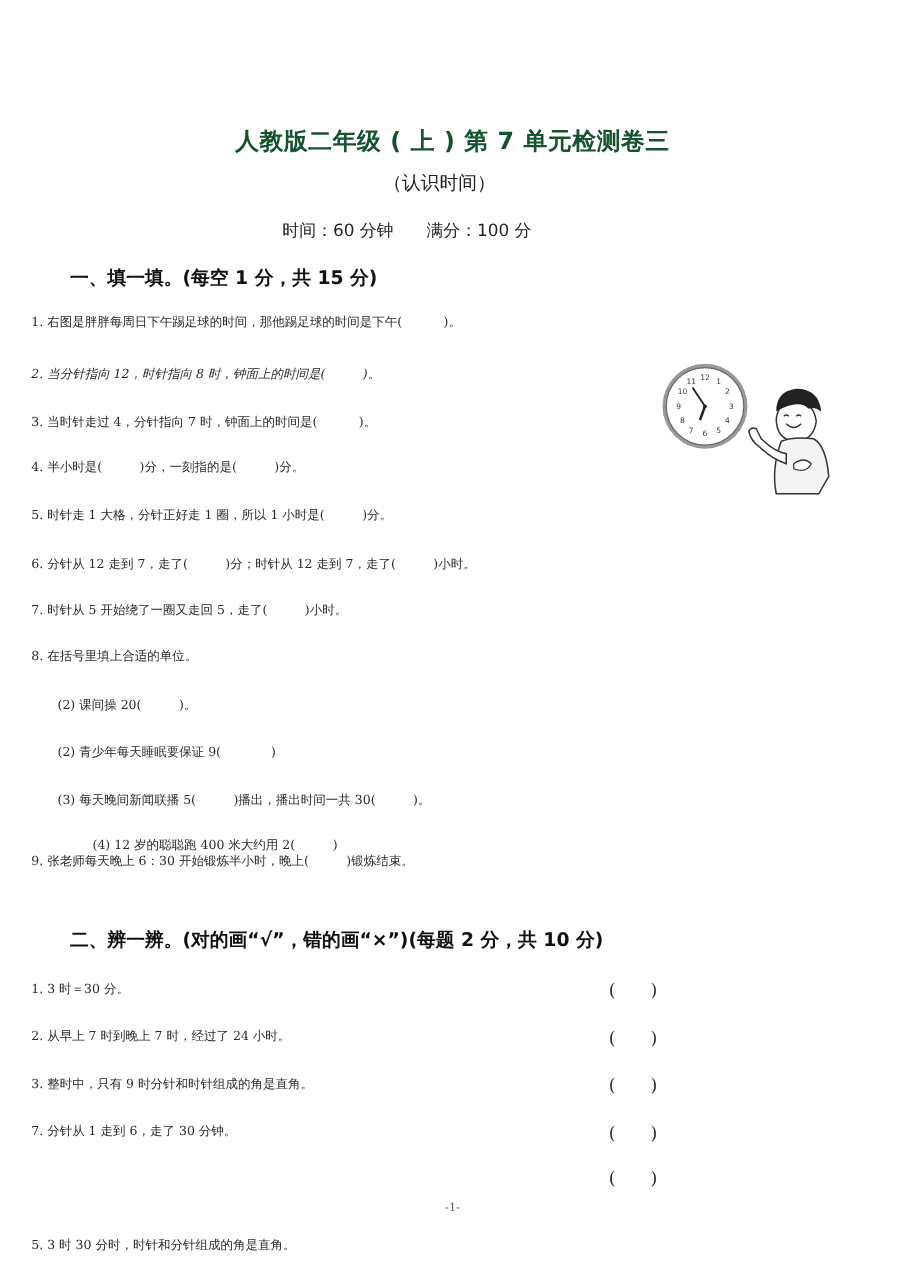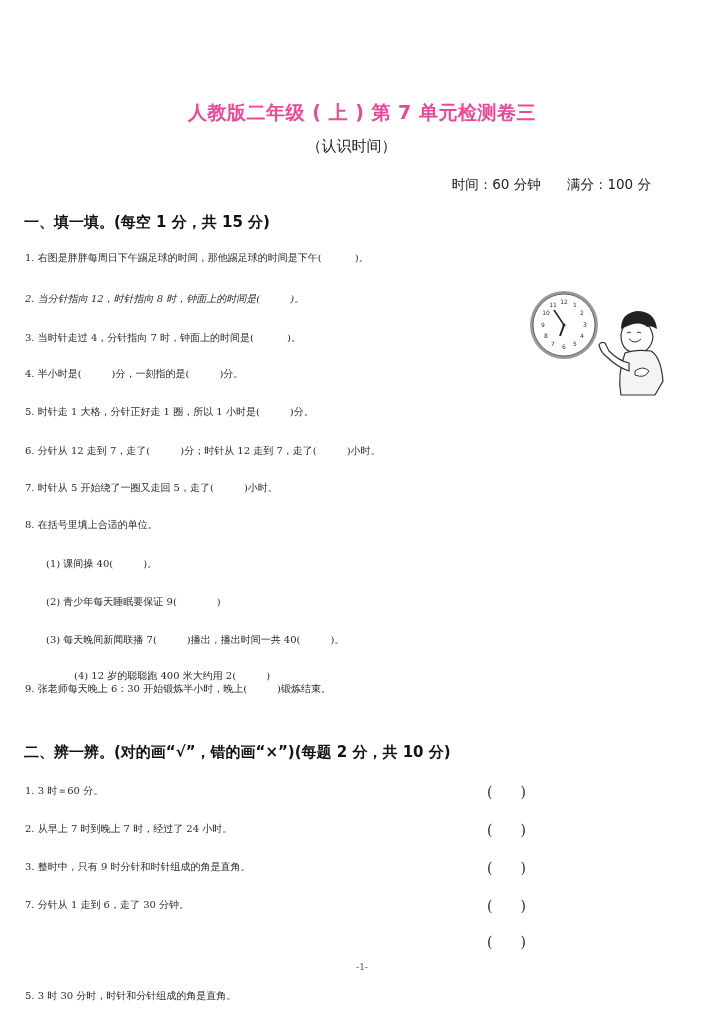--- a/index.html
+++ b/index.html
@@ -1,26 +1,26 @@
 <!DOCTYPE html>
 <html><head>
   <meta charset="utf-8">
   <style>
     html, body { margin: 0; padding: 0; background: #ffffff; }
     body { width: 724px; height: 1024px; position: relative; overflow: hidden;
            font-family: "DejaVu Serif", "Liberation Serif", serif; color: #222; }
     .abs { position: absolute; white-space: nowrap; }
     .title { top: 100px; left: 0; width: 724px; text-align: center; font-family: "DejaVu Sans", "Liberation Sans", sans-serif;
-             font-weight: bold; font-size: 19px; color: #ec4899; letter-spacing: 0.5px; }
+             font-weight: bold; font-size: 19px; color: #14532d; letter-spacing: 0.5px; }
     .subtitle { top: 137px; left: 0; width: 703px; text-align: center; font-family: "DejaVu Sans", "Liberation Sans", sans-serif;
                 font-size: 15px; color: #222; }
-    .meta { top: 176px; left: 0; width: 651px; text-align: right; font-family: "DejaVu Sans", "Liberation Sans", sans-serif;
+    .meta { top: 176px; left: 0; width: 651px; text-align: center; font-family: "DejaVu Sans", "Liberation Sans", sans-serif;
             font-size: 13.5px; color: #222; }
     .meta span + span { margin-left: 22px; }
-    .section { font-family: "DejaVu Sans", "Liberation Sans", sans-serif; font-weight: bold; font-size: 15px; color: #111; }
+    .section { font-family: "DejaVu Sans", "Liberation Sans", sans-serif; font-weight: bold; font-size: 15px; color: #111; margin-left: 32px; }
     .q { font-size: 10px; color: #2a2a2a; }
     .paren { position: absolute; font-size: 14px; color: #2a2a2a; }
     .pagenum { top: 962px; left: 0; width: 724px; text-align: center; font-size: 9px; color: #555; }
     .illustration { position: absolute; left: 525px; top: 285px; width: 150px; height: 120px; }
   </style>
 </head>
 <body>
 
 <div class="abs title">人教版二年级 ( 上 ) 第 7 单元检测卷三</div>
 <div class="abs subtitle">（认识时间）</div>
@@ -33,30 +33,30 @@
 
 <div class="abs q" style="top:251px; left:25px;">1. 右图是胖胖每周日下午踢足球的时间，那他踢足球的时间是下午(　　　 )。</div>
 <div class="abs q" style="top:292px; left:25px;font-style:italic;">2. 当分针指向 12，时针指向 8 时，钟面上的时间是(　　　)。</div>
 <div class="abs q" style="top:331px; left:25px;">3. 当时针走过 4，分针指向 7 时，钟面上的时间是(　　　 )。</div>
 <div class="abs q" style="top:367px; left:25px;">4. 半小时是(　　　)分，一刻指的是(　　　)分。</div>
 <div class="abs q" style="top:405px; left:25px;">5. 时针走 1 大格，分针正好走 1 圈，所以 1 小时是(　　　)分。</div>
 <div class="abs q" style="top:444px; left:25px;">6. 分针从 12 走到 7，走了(　　　)分；时针从 12 走到 7，走了(　　　)小时。</div>
 <div class="abs q" style="top:481px; left:25px;">7. 时针从 5 开始绕了一圈又走回 5，走了(　　　)小时。</div>
 <div class="abs q" style="top:518px; left:25px;">8. 在括号里填上合适的单位。</div>
 
-<div class="abs q" style="top:557px; left:46px;">(1)  课间操 40(　　　)。</div>
+<div class="abs q" style="top:557px; left:46px;">(2)  课间操 20(　　　)。</div>
 <div class="abs q" style="top:595px; left:46px;">(2)  青少年每天睡眠要保证 9(　　　　)</div>
-<div class="abs q" style="top:633px; left:46px;">(3)  每天晚间新闻联播 7(　　　)播出，播出时间一共 40(　　　)。</div>
+<div class="abs q" style="top:633px; left:46px;">(3)  每天晚间新闻联播 5(　　　)播出，播出时间一共 30(　　　)。</div>
 <div class="abs q" style="top:669px; left:46px;margin-left:28px;">(4)  12 岁的聪聪跑 400 米大约用 2(　　　)</div>
 
 <div class="abs q" style="top:682px; left:25px;">9. 张老师每天晚上 6：30 开始锻炼半小时，晚上(　　　)锻炼结束。</div>
 
 <div class="abs section" style="top:743px; left:24px;">二、辨一辨。(对的画“√”，错的画“×”)(每题 2 分，共 10 分)</div>
 
-<div class="abs q" style="top:784px; left:25px;">1. 3 时＝60 分。</div>
+<div class="abs q" style="top:784px; left:25px;">1. 3 时＝30 分。</div>
 <div class="paren" style="top:784px; left:487px;">(　　)</div>
 <div class="abs q" style="top:822px; left:25px;">2. 从早上 7 时到晚上 7 时，经过了 24 小时。</div>
 <div class="paren" style="top:822px; left:487px;">(　　)</div>
 <div class="abs q" style="top:860px; left:25px;">3. 整时中，只有 9 时分针和时针组成的角是直角。</div>
 <div class="paren" style="top:860px; left:487px;">(　　)</div>
 <div class="abs q" style="top:898px; left:25px;">7. 分针从 1 走到 6，走了 30 分钟。</div>
 <div class="paren" style="top:898px; left:487px;">(　　)</div>
 <div class="abs q" style="top:989px; left:25px;">5. 3 时 30 分时，时针和分针组成的角是直角。</div>
 <div class="paren" style="top:934px; left:487px;">(　　)</div>
 

